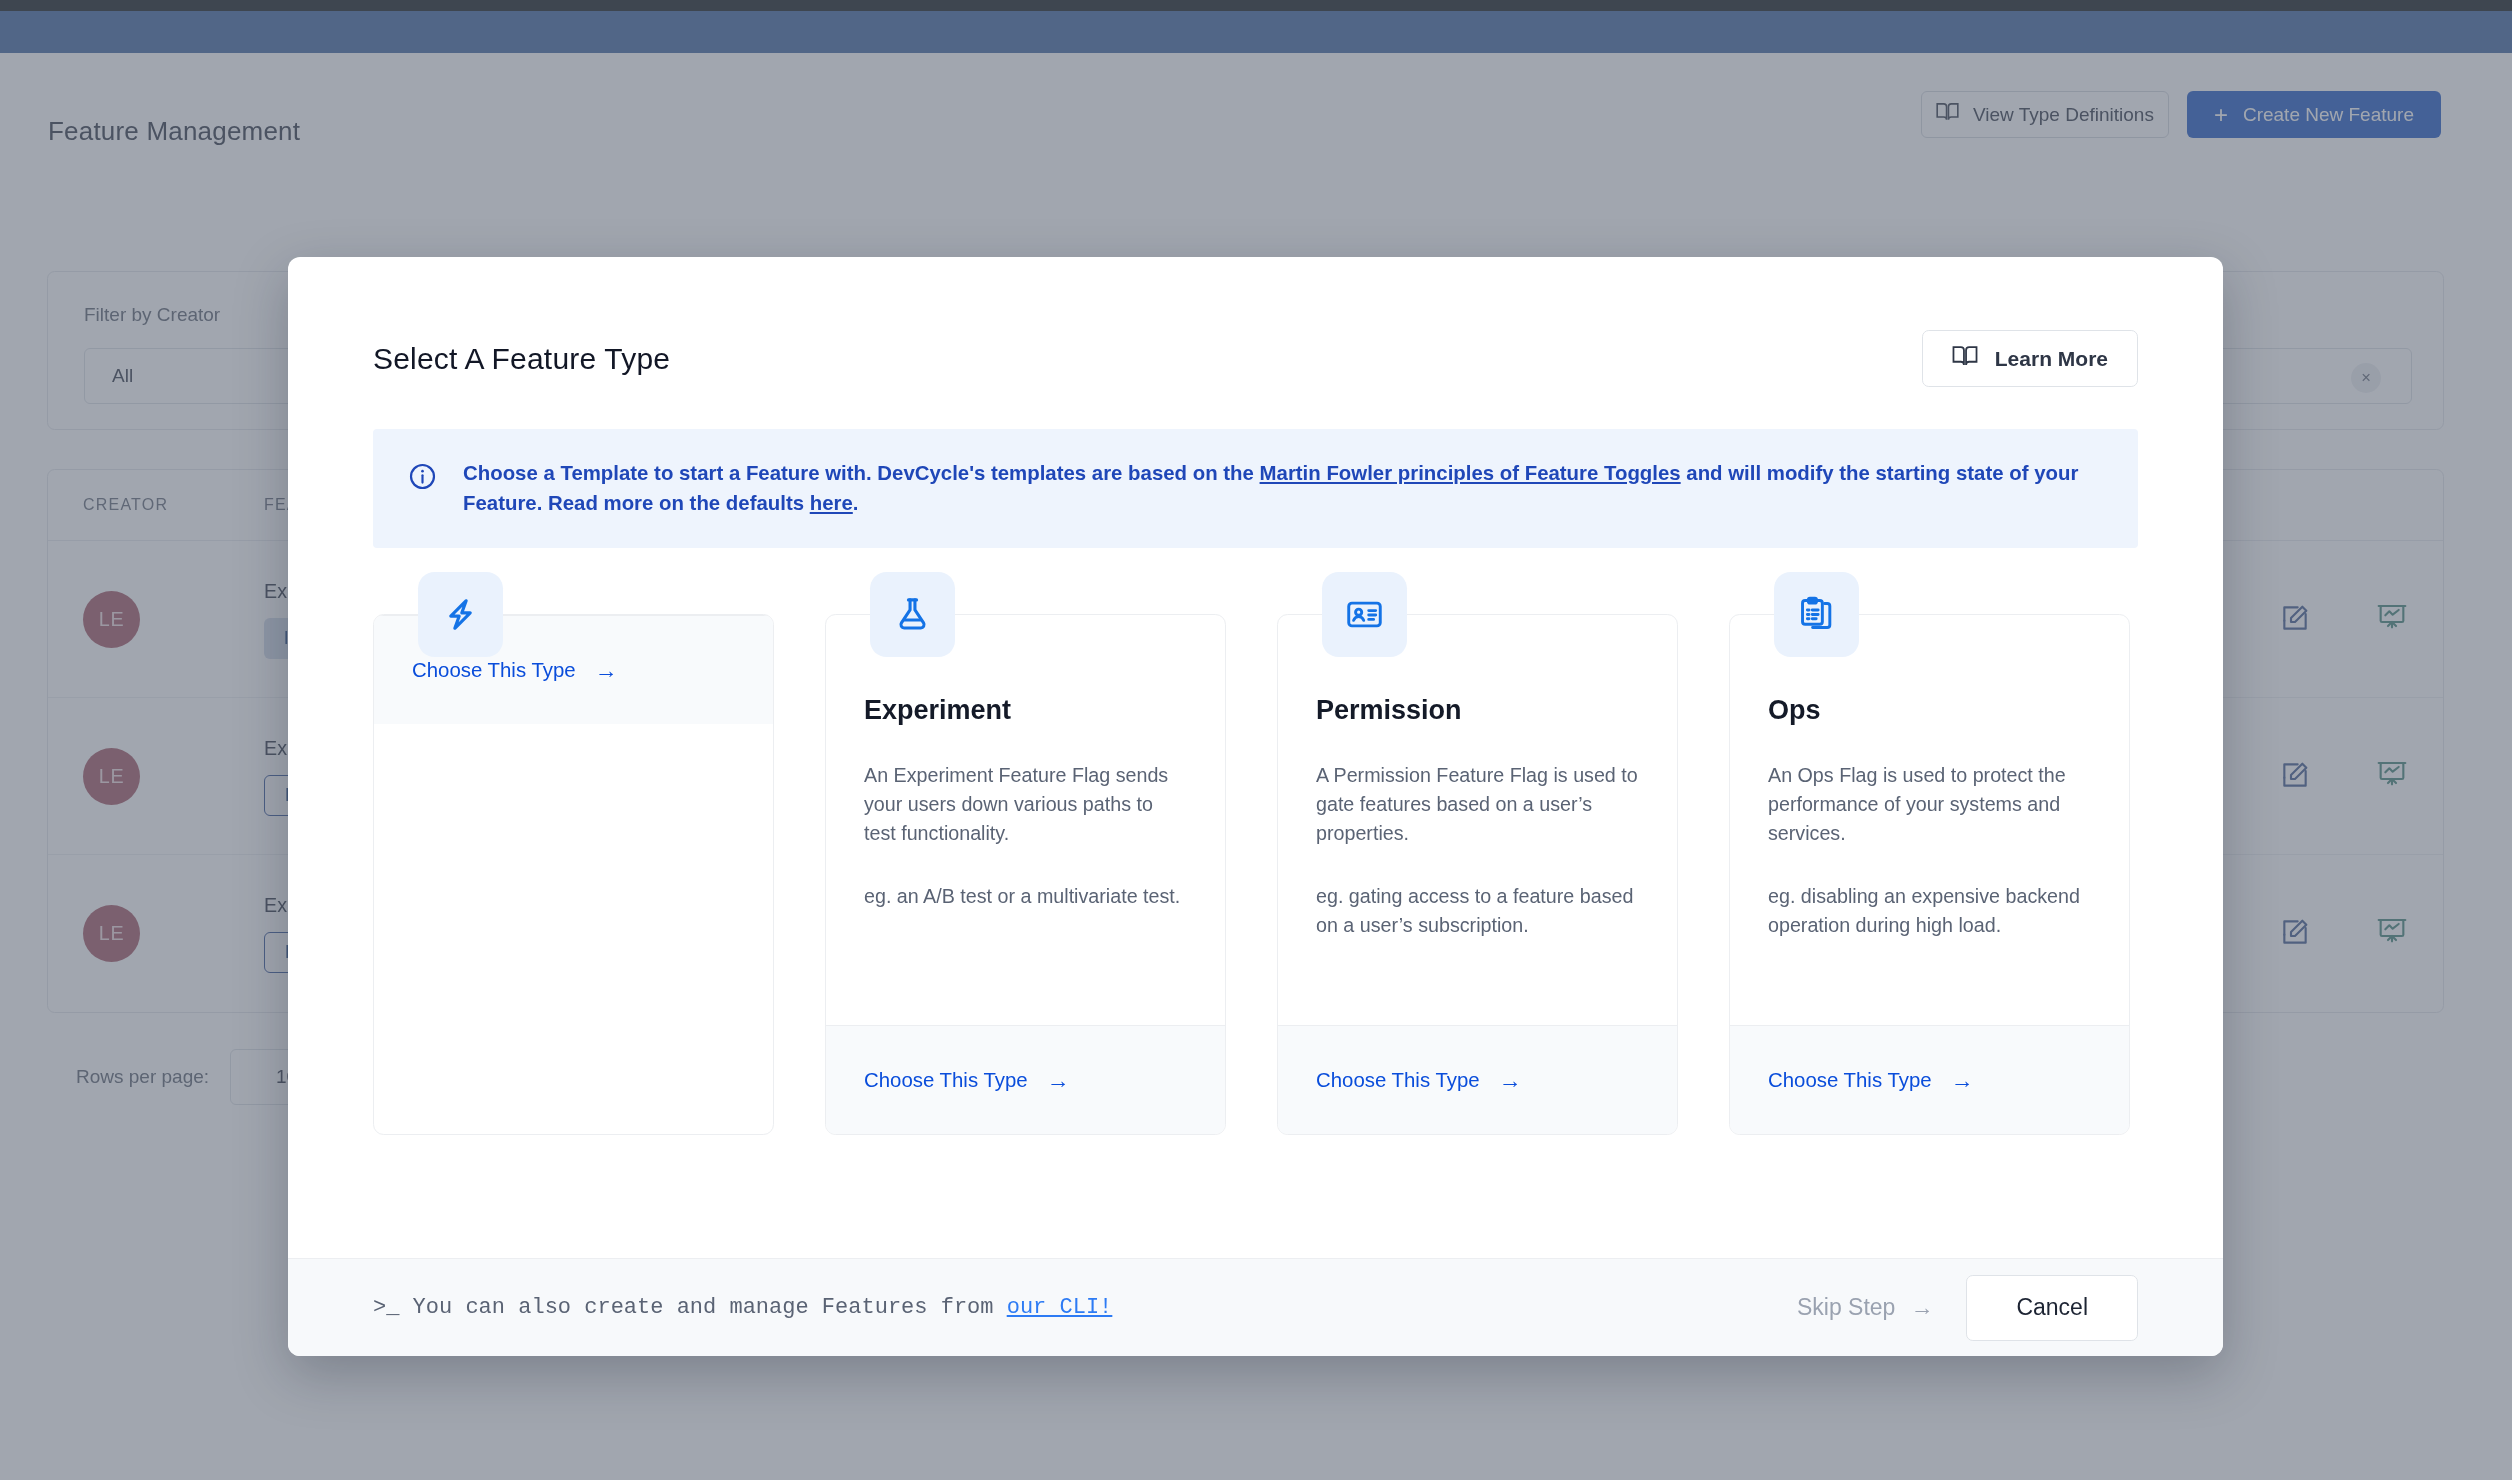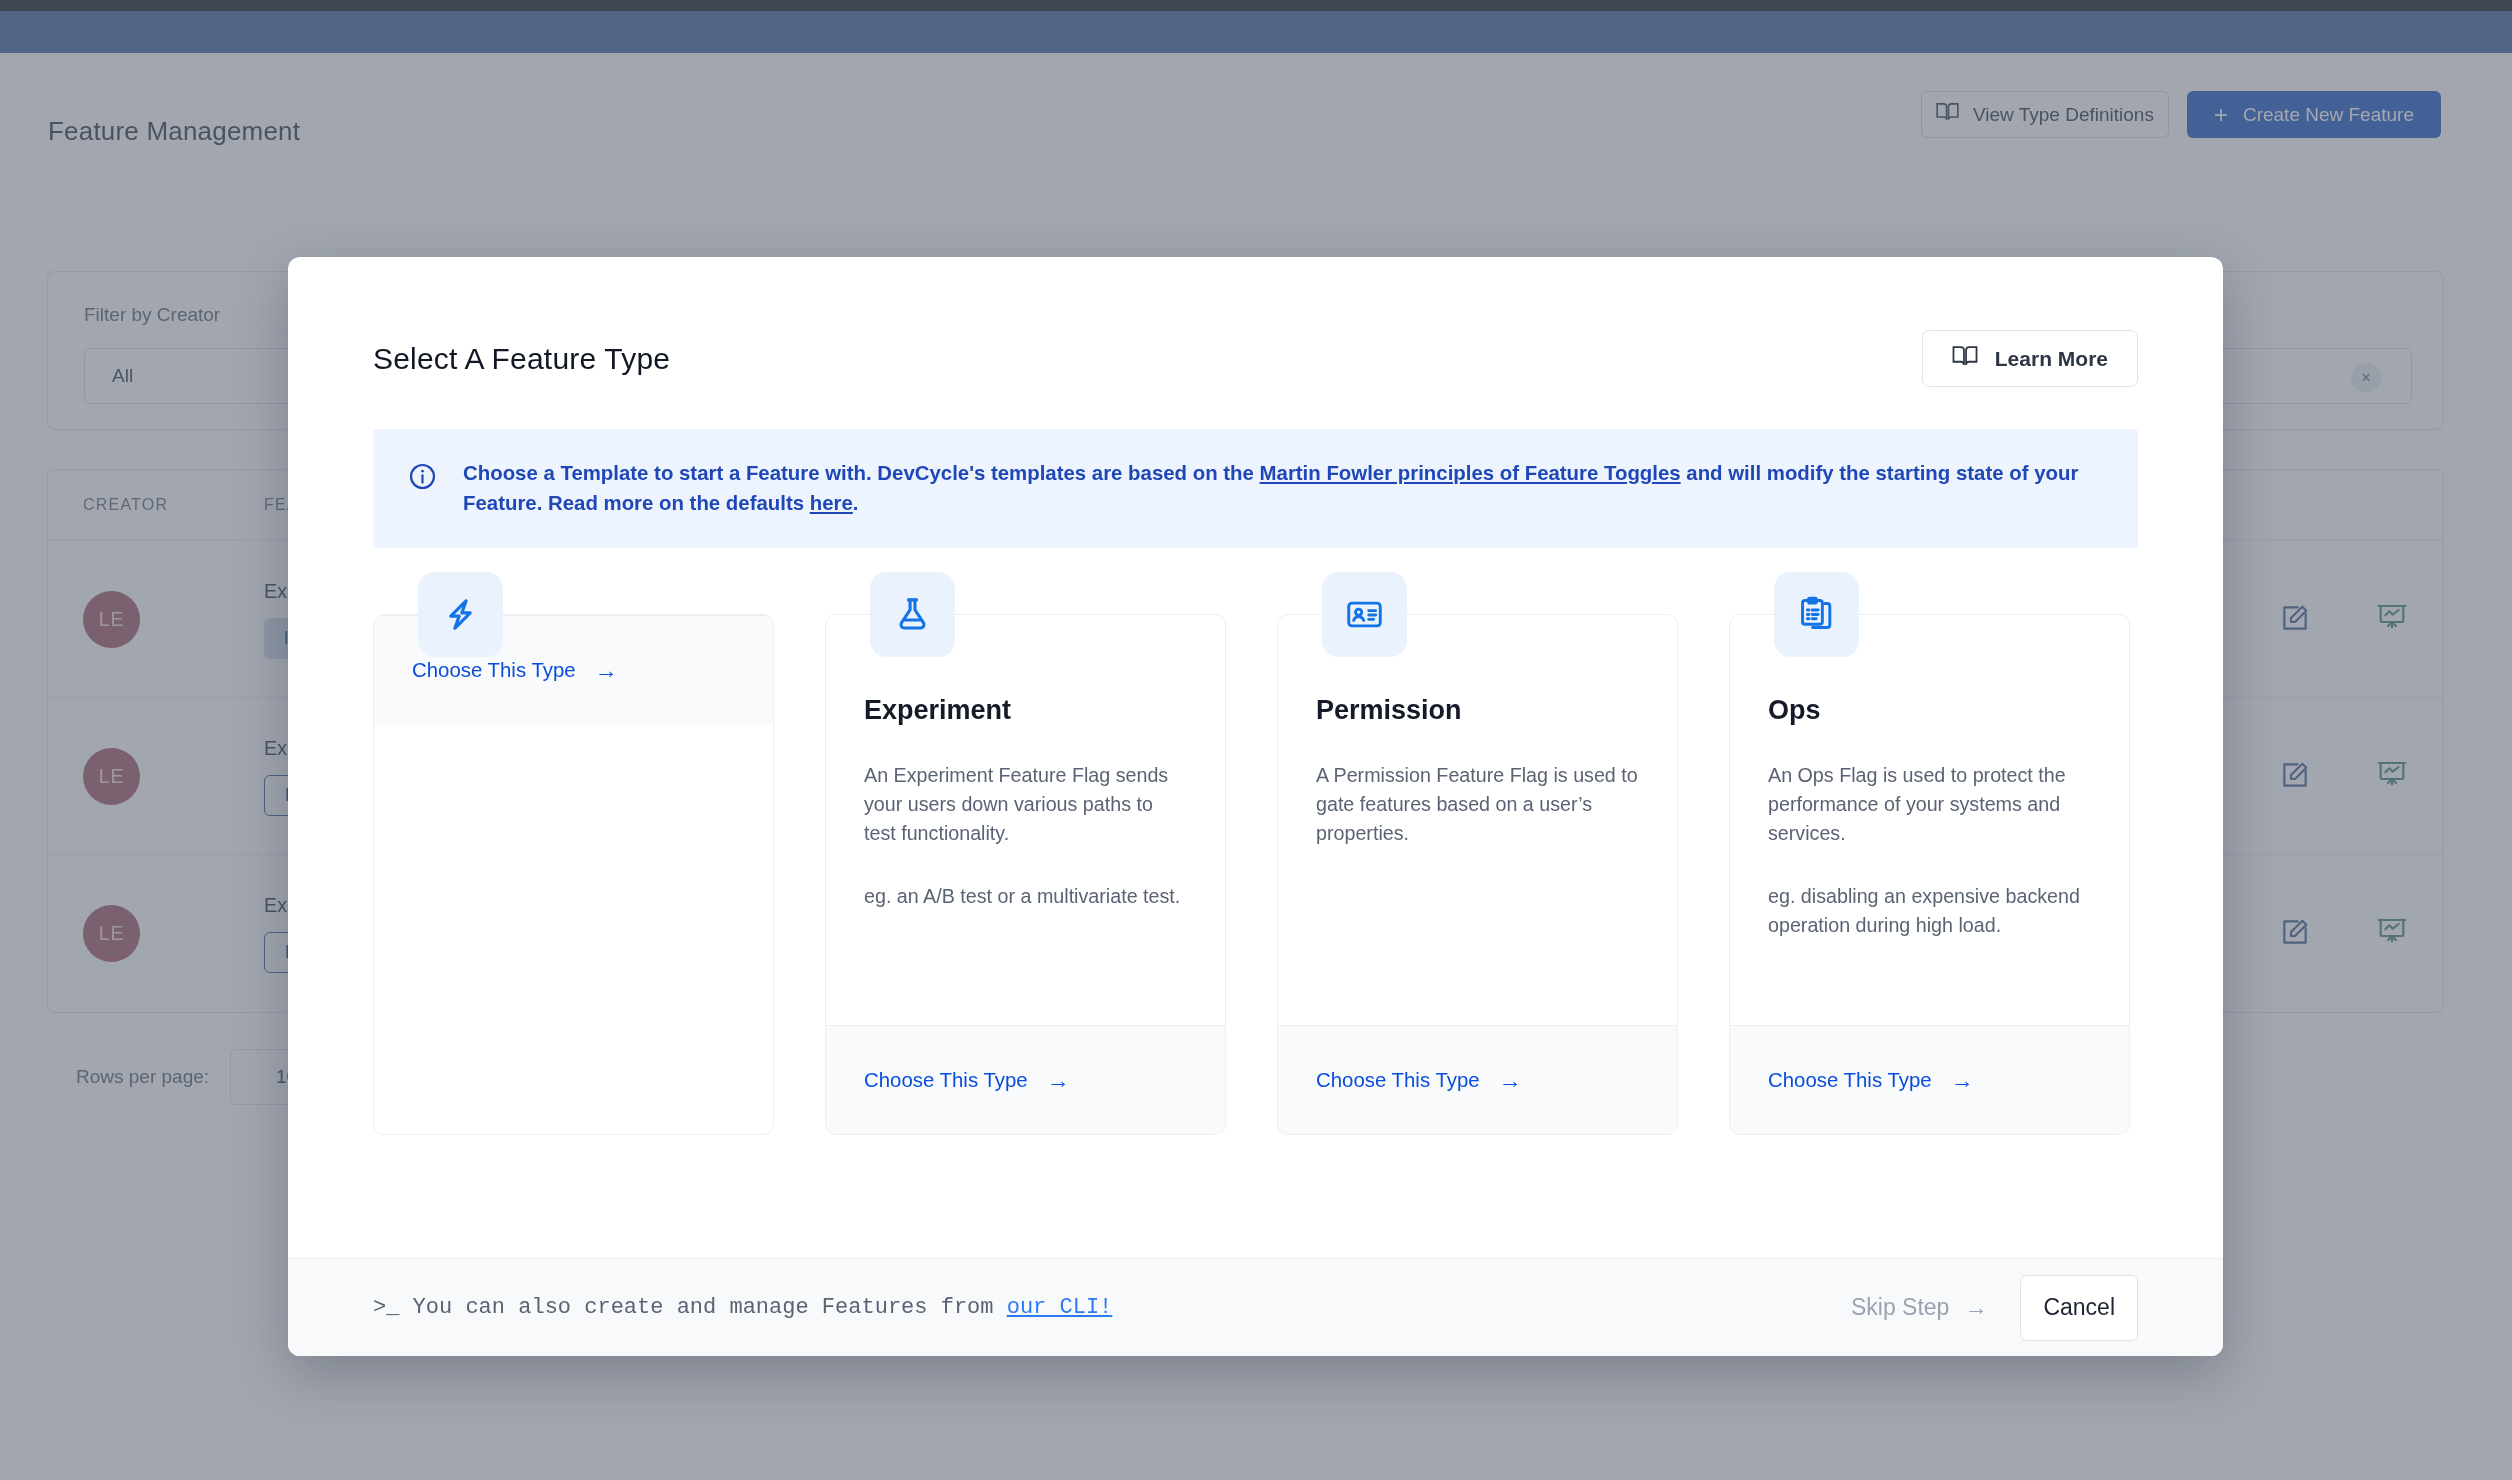--- a/index.html
+++ b/index.html
@@ -338,21 +338,21 @@
   }
   #cli-note a { color: #2d7bf4; text-decoration: underline; }
   #foot-actions { display: flex; align-items: center; gap: 33px; }
   #skip-step {
     display: flex; align-items: center; gap: 15px;
     font-size: 23px;
     color: #9aa2b0;
     cursor: pointer;
   }
   #cancel-btn {
-    height: 66px; padding: 0 22px;
+    height: 66px; padding: 0 49px;
     border: 0.8px solid #dfe3e8;
     border-radius: 6.8px;
     background: #ffffff;
     font-size: 23px;
     color: #1d2433;
     cursor: pointer;
   }
 </style>
 </head>
 <body>
@@ -578,20 +578,21 @@
             <rect x="2.3" y="5" width="19.4" height="14" rx="2"></rect>
             <circle cx="8.4" cy="10.6" r="1.9"></circle>
             <path d="M5.3 15.6c.5-1.5 1.7-2.3 3.1-2.3s2.6.8 3.1 2.3"></path>
             <path d="M14.6 9.6h4.3M14.6 12.3h4.3M14.6 15h3"></path>
           </svg>
         </div>
         <div class="card">
           <div class="card-main">
             <div class="card-title">Permission</div>
             <div class="card-desc">A Permission Feature Flag is used to gate features based on a user’s properties.</div>
+            <div class="card-eg">eg. gating access to a feature based on a user’s subscription.</div>
           </div>
           <div class="card-foot">
             <span class="choose-link">
               <span>Choose This Type</span>
               <span class="arrow-glyph">→</span>
             </span>
           </div>
         </div>
       </div>
 

